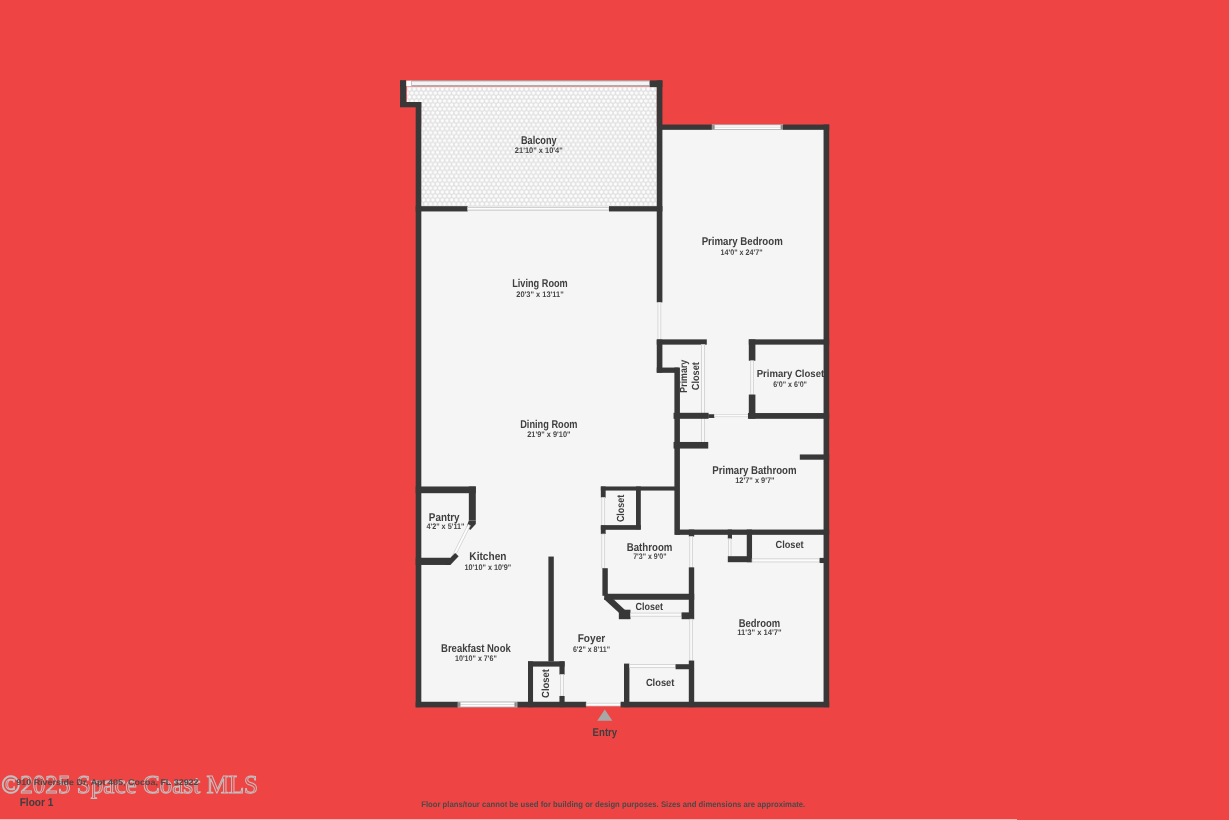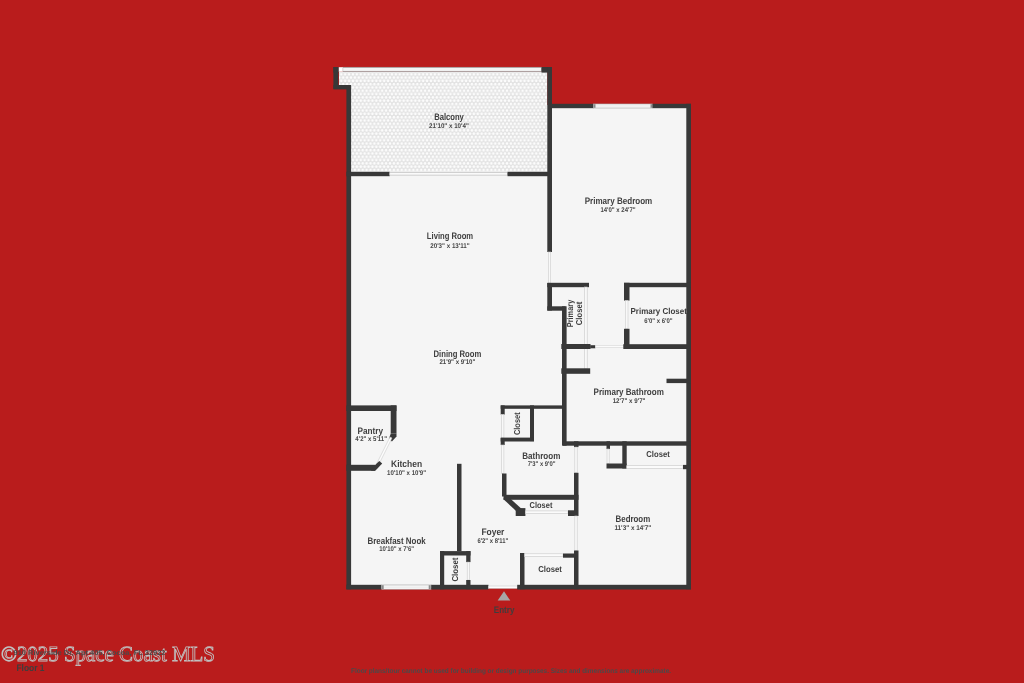--- a/index.html
+++ b/index.html
@@ -1,16 +1,16 @@
 <!DOCTYPE html>
 <html><head>
 <meta charset="utf-8">
 <style>
   html,body{margin:0;padding:0;background:#ffffff;}
-  .page{position:relative;width:1024px;height:683px;background:#b91c1c;overflow:hidden;
+  .page{position:relative;width:1024px;height:683px;background:#ef4444;overflow:hidden;
         font-family:"Liberation Sans",sans-serif;}
   svg{position:absolute;left:0;top:0;}
   svg text{text-rendering:geometricPrecision;}
   .room{font-weight:bold;fill:#3e3e3e;font-size:9.5px;text-anchor:middle;}
   .dim{font-weight:bold;fill:#474747;font-size:6.8px;text-anchor:middle;}
   .cl{font-weight:bold;fill:#3e3e3e;font-size:8.6px;text-anchor:middle;}
 </style>
 </head>
 <body>
 <div class="page">

